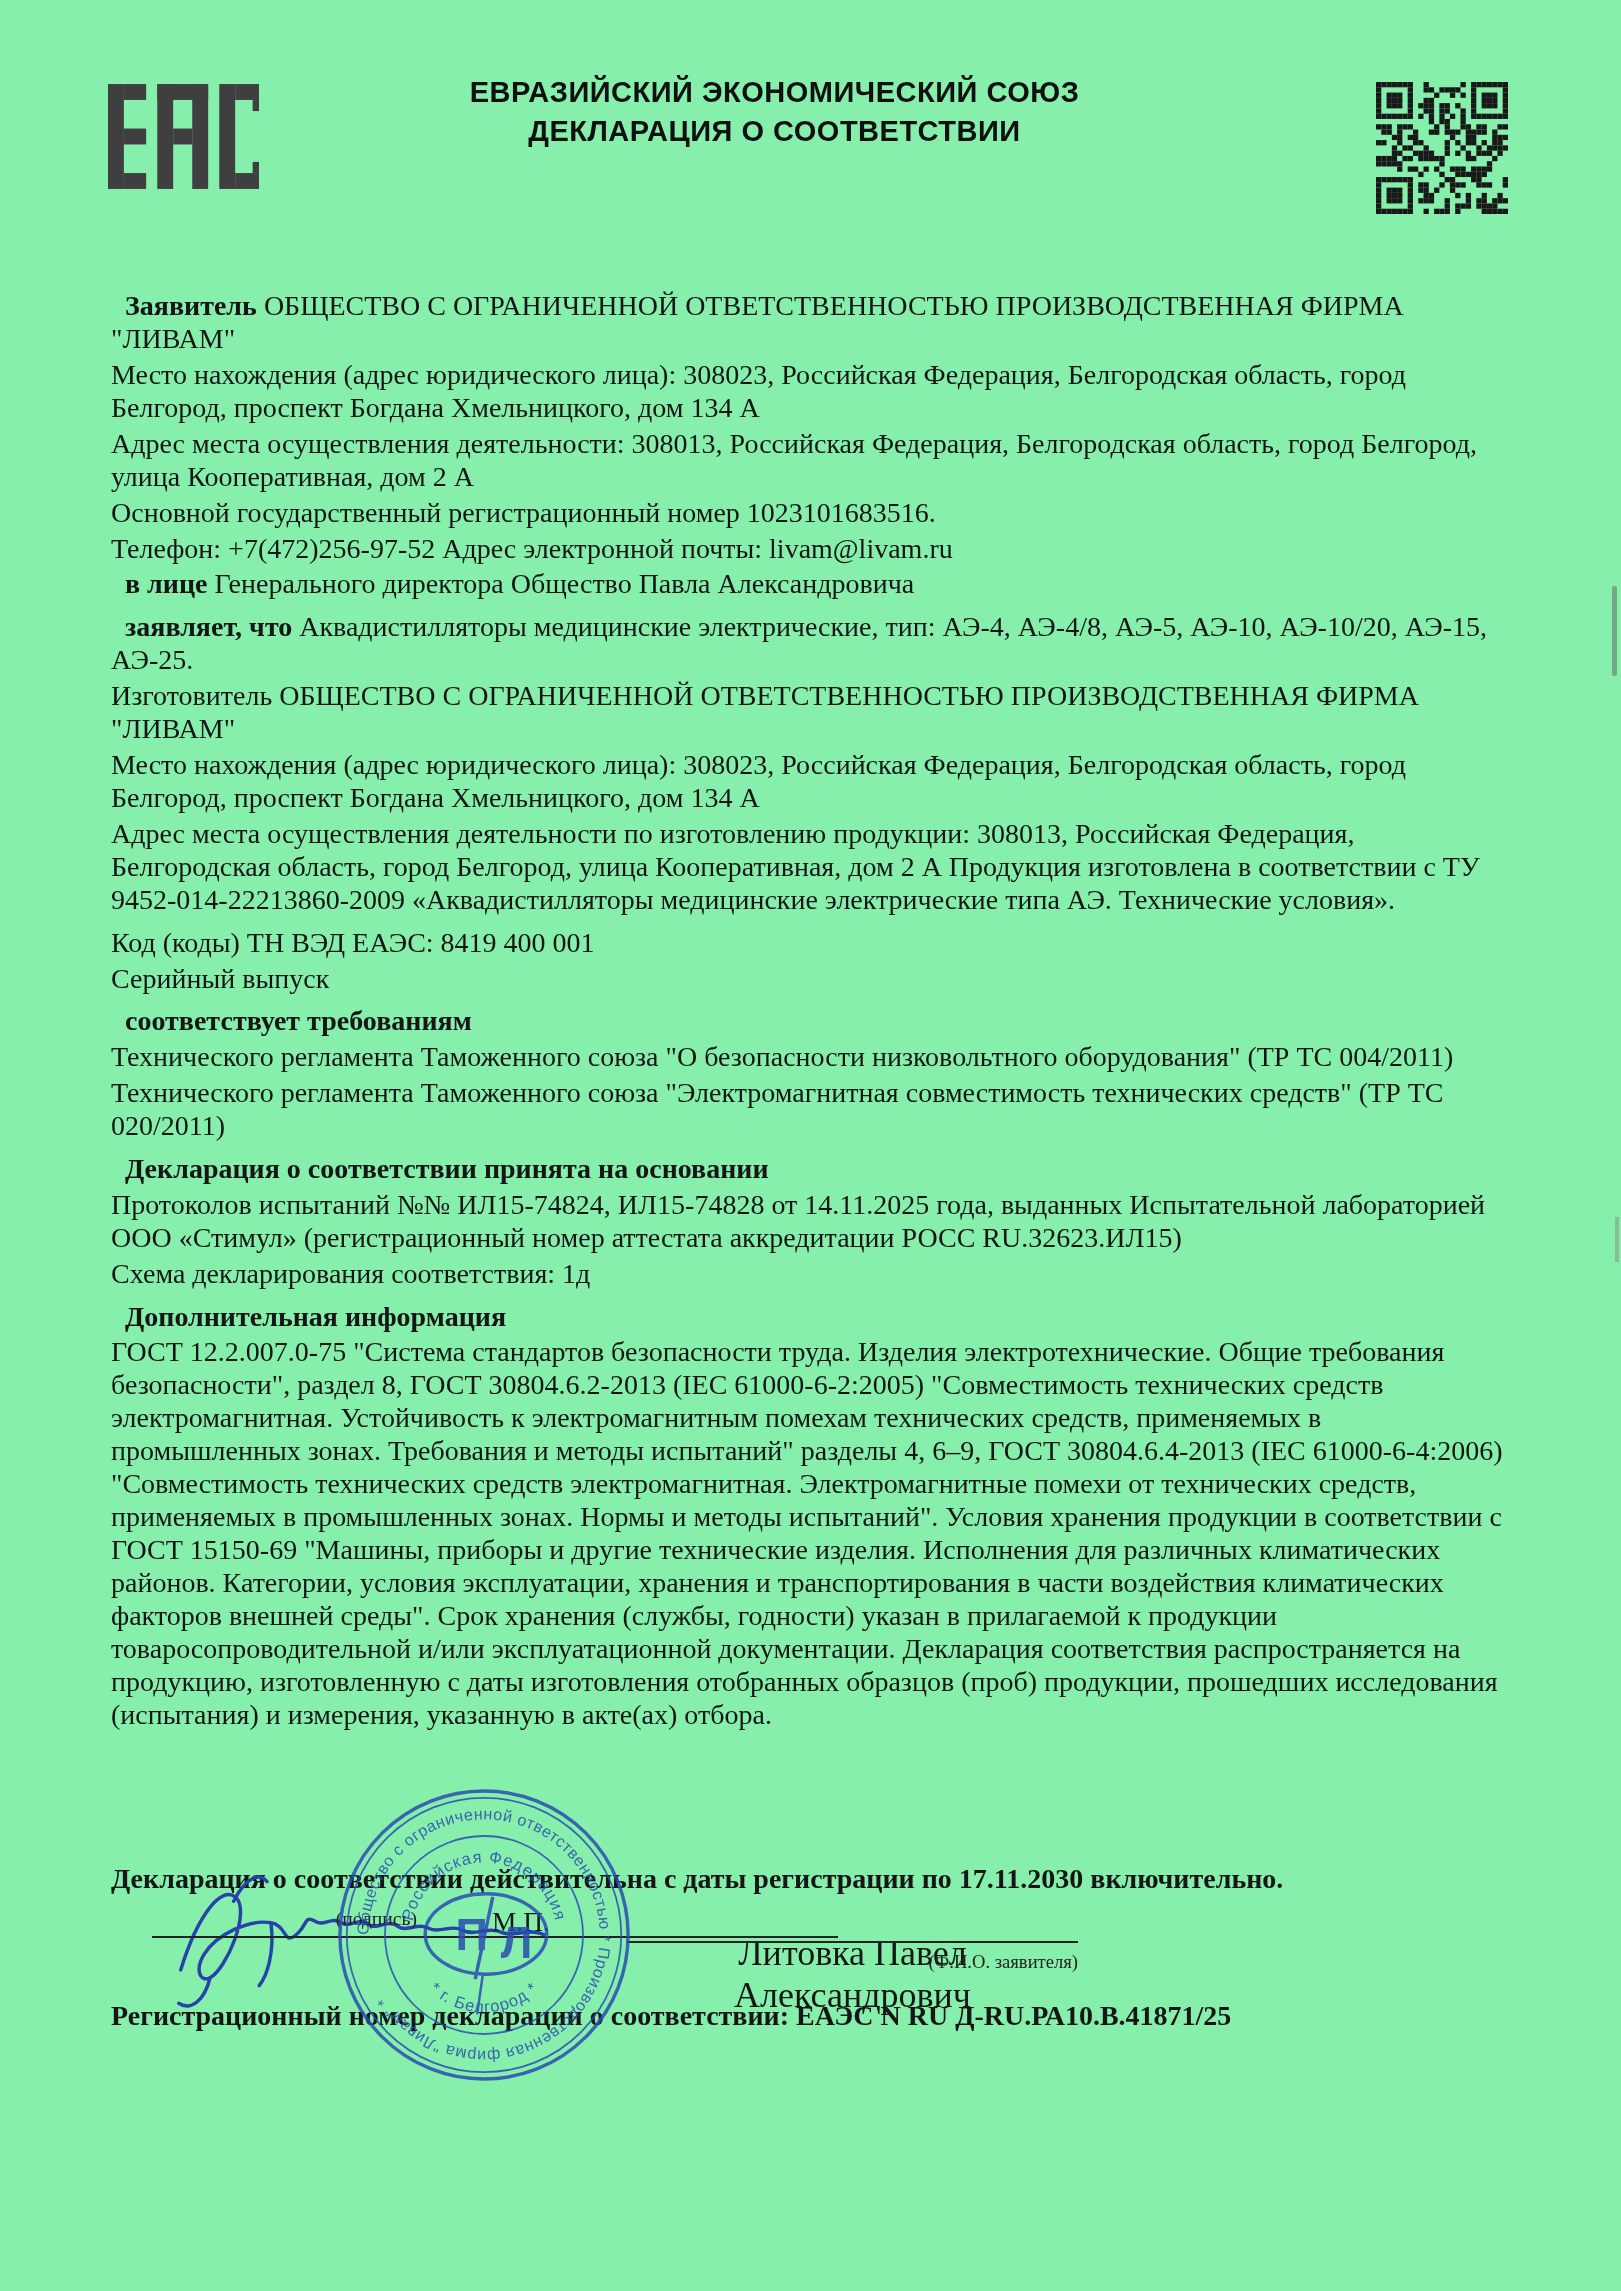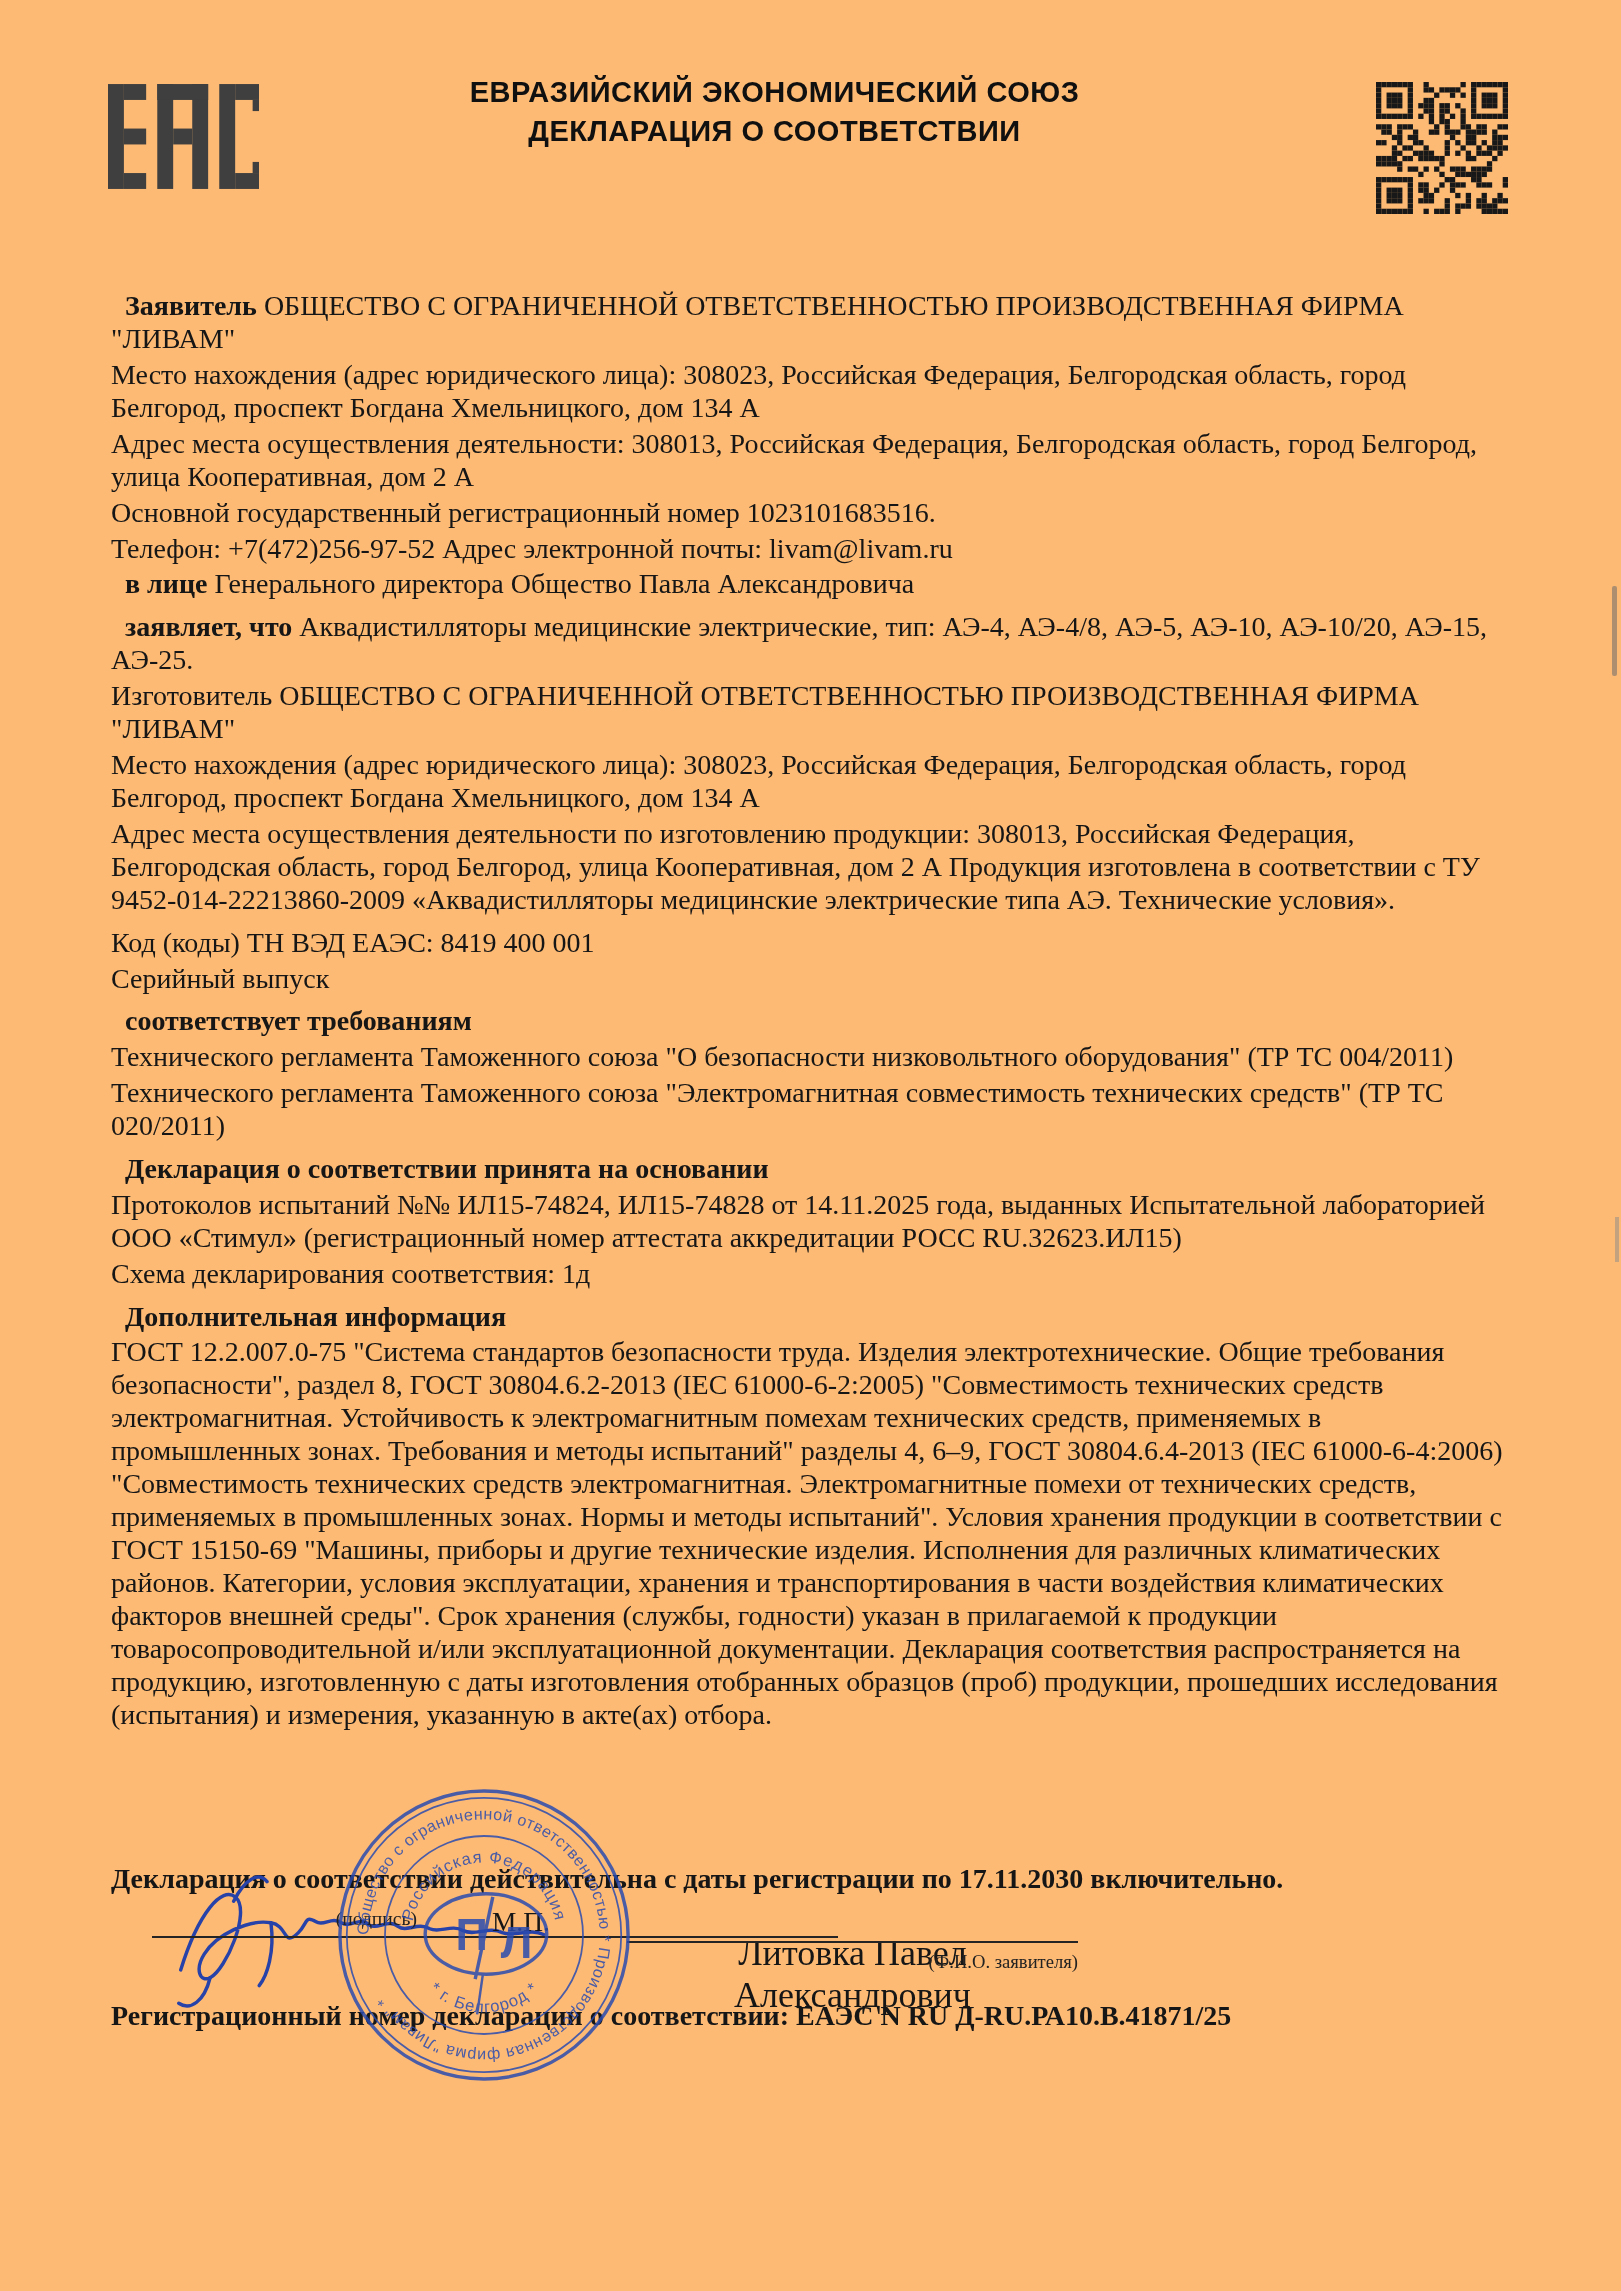--- a/index.html
+++ b/index.html
@@ -1,18 +1,18 @@
 <!DOCTYPE html>
 <html lang="ru"><head>
 <meta charset="utf-8">
 <style>
   html,body{margin:0;padding:0;background:#777;}
   .page{
     position:relative; width:1621px; height:2292px; margin:0 auto;
-    background:#fdba74; overflow:hidden;
+    background:#86efac; overflow:hidden;
     font-family:"Liberation Serif", serif; color:#161616;
   }
   .title{
     position:absolute; left:265px; top:73px; width:1019px;
     text-align:center; font-family:"Liberation Sans", sans-serif;
     font-weight:bold; font-size:29px; line-height:39px; letter-spacing:0.5px; color:#101010;
   }
   .eac-logo{position:absolute; left:108px; top:71px;}
   .qr{position:absolute; left:1376px; top:82px;}
   .body-text{

